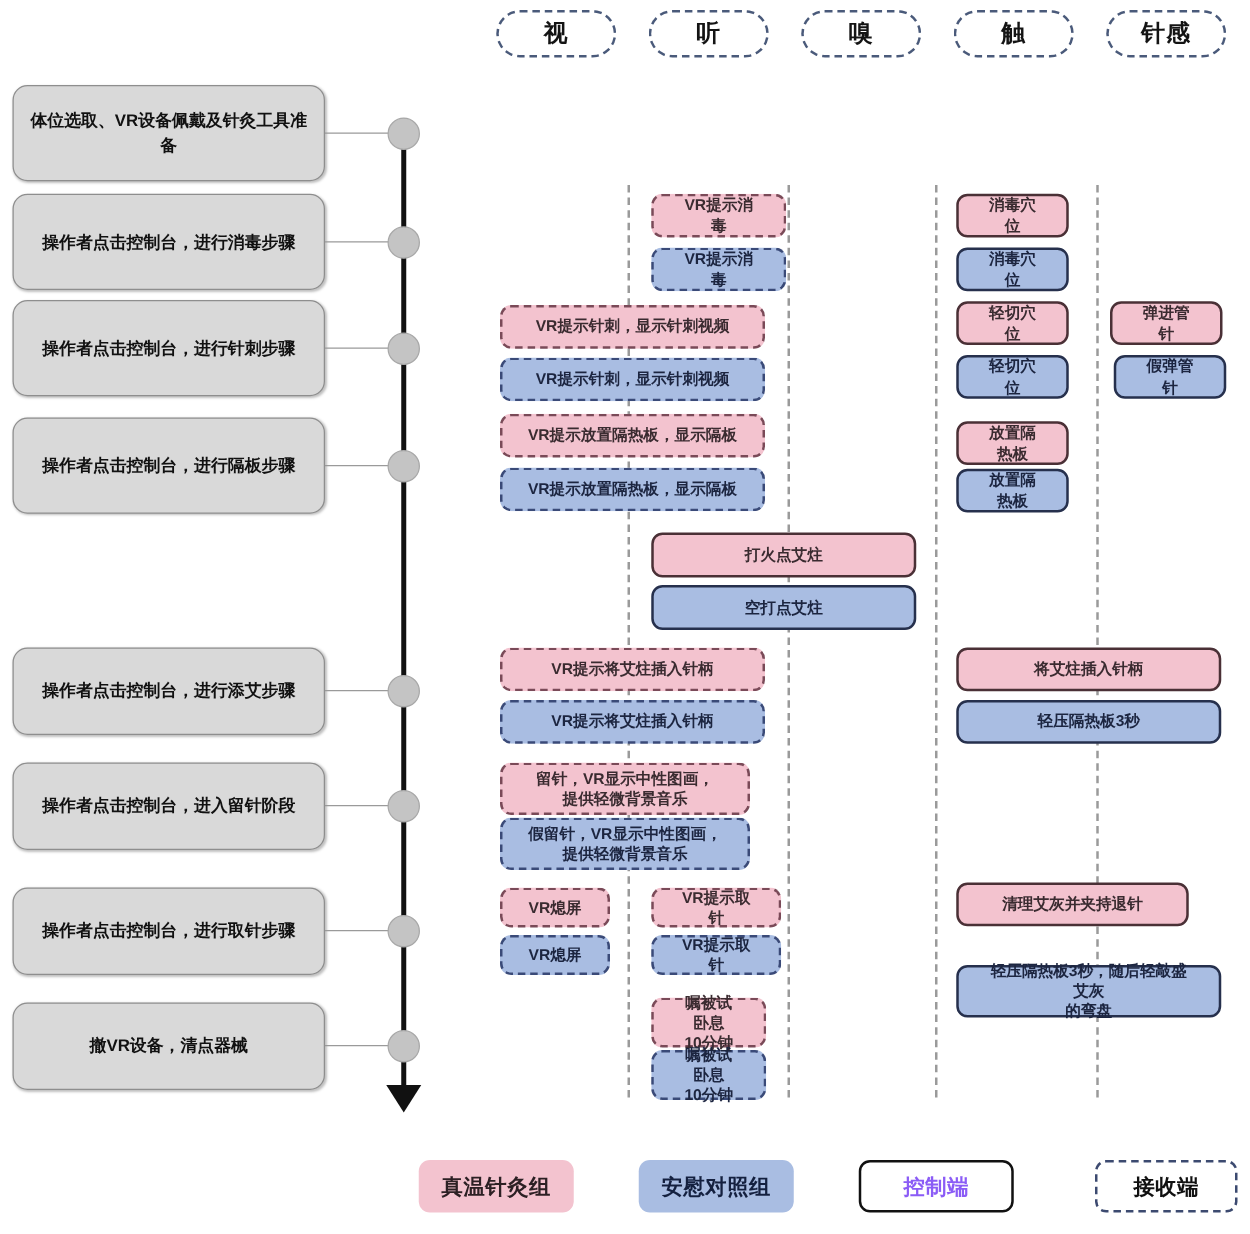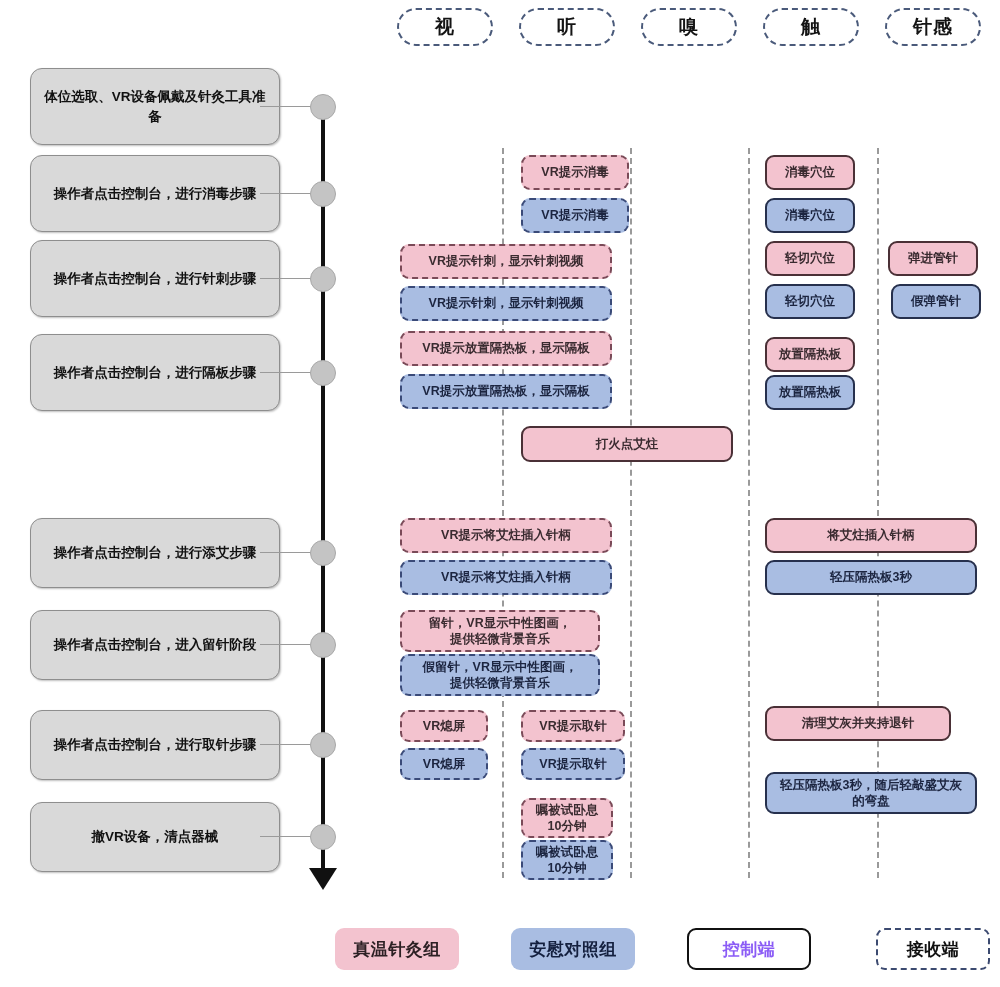--- a/index.html
+++ b/index.html
@@ -41,21 +41,20 @@
     width: 250px;
     background: #d9d9d9;
     border: 1px solid #8e8e8e;
     border-radius: 12px;
     box-shadow: 1px 1px 2px rgba(0,0,0,0.25);
     display: flex; align-items: center; justify-content: center;
     text-align: center;
     font-size: 13.5px; font-weight: bold; color: #111;
     line-height: 1.45;
     padding: 4px 10px;
-    margin-left: 20px;
   }
 
   
   .tl-line {
     position: absolute;
     left: 321px;
     width: 4px;
     background: #111;
   }
   .tl-node {
@@ -83,21 +82,21 @@
 
   
   .cbox {
     position: absolute;
     display: flex; align-items: center; justify-content: center;
     text-align: center;
     border-radius: 9px;
     font-size: 12.5px;
     font-weight: bold;
     line-height: 1.3;
-    padding: 2px 8px;
+    padding: 2px 20px;
     white-space: pre-line;
   }
   .cbox.pink   { background: #f3c3cf; color: #3a2b30; }
   .cbox.blue   { background: #a9bde2; color: #1c2540; }
   .cbox.solid  { border: 2px solid #2c2c3c; }
   .cbox.pink.solid { border-color: #4a3036; }
   .cbox.blue.solid { border-color: #26304d; }
   .cbox.dashed { border: 2px dashed #4a5a7a; }
   .cbox.pink.dashed { border-color: #7a4a58; }
   .cbox.blue.dashed { border-color: #3a4a78; }
@@ -163,20 +162,21 @@
     <div class="cbox blue dashed" style="left: 400px; top: 286px; width: 212px; height: 35px;">VR提示针刺，显示针刺视频</div>
     <div class="cbox pink solid" style="left: 765px; top: 241px; width: 90px; height: 35px;">轻切穴位</div>
     <div class="cbox blue solid" style="left: 765px; top: 284px; width: 90px; height: 35px;">轻切穴位</div>
     <div class="cbox pink solid" style="left: 888px; top: 241px; width: 90px; height: 35px;">弹进管针</div>
     <div class="cbox blue solid" style="left: 891px; top: 284px; width: 90px; height: 35px;">假弹管针</div>
     <div class="cbox pink dashed" style="left: 400px; top: 331px; width: 212px; height: 35px;">VR提示放置隔热板，显示隔板</div>
     <div class="cbox blue dashed" style="left: 400px; top: 374px; width: 212px; height: 35px;">VR提示放置隔热板，显示隔板</div>
     <div class="cbox pink solid" style="left: 765px; top: 337px; width: 90px; height: 35px;">放置隔热板</div>
     <div class="cbox blue solid" style="left: 765px; top: 375px; width: 90px; height: 35px;">放置隔热板</div>
     <div class="cbox pink solid" style="left: 521px; top: 426px; width: 212px; height: 36px;">打火点艾炷</div>
+    <div class="cbox blue solid" style="left: 521px; top: 468px; width: 212px; height: 36px;">空打点艾炷</div>
     <div class="cbox pink dashed" style="left: 400px; top: 518px; width: 212px; height: 35px;">VR提示将艾炷插入针柄</div>
     <div class="cbox blue dashed" style="left: 400px; top: 560px; width: 212px; height: 35px;">VR提示将艾炷插入针柄</div>
     <div class="cbox pink solid" style="left: 765px; top: 518px; width: 212px; height: 35px;">将艾炷插入针柄</div>
     <div class="cbox blue solid" style="left: 765px; top: 560px; width: 212px; height: 35px;">轻压隔热板3秒</div>
     <div class="cbox pink dashed" style="left: 400px; top: 610px; width: 200px; height: 42px;">留针，VR显示中性图画，
 提供轻微背景音乐</div>
     <div class="cbox blue dashed" style="left: 400px; top: 654px; width: 200px; height: 42px;">假留针，VR显示中性图画，
 提供轻微背景音乐</div>
     <div class="cbox pink dashed" style="left: 400px; top: 710px; width: 88px; height: 32px;">VR熄屏</div>
     <div class="cbox blue dashed" style="left: 400px; top: 748px; width: 88px; height: 32px;">VR熄屏</div>

